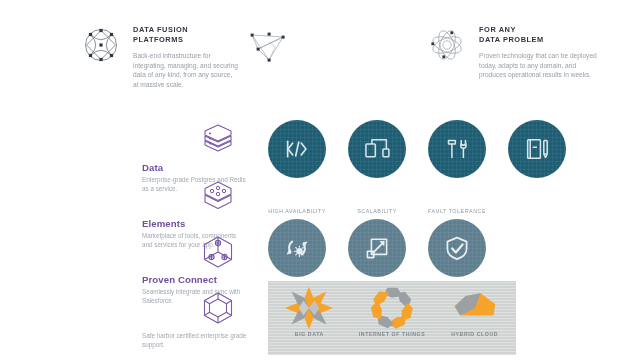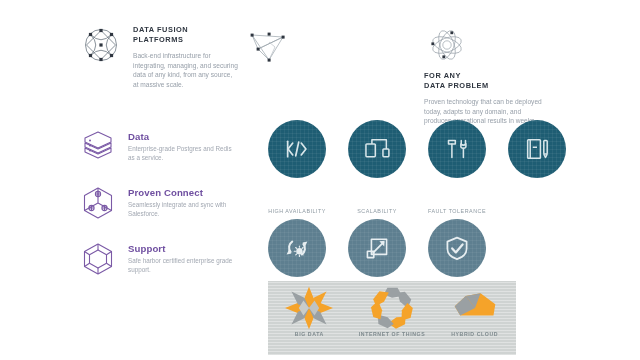--- a/index.html
+++ b/index.html
@@ -16,42 +16,42 @@
   .top-row{
     position:absolute;left:0;top:0;width:640px;height:112px;
     display:flex;
   }
   .feature{
     display:flex;align-items:flex-start;
     padding-top:22px;
   }
   .feature.f1{width:190px;padding-left:78px;}
   .feature.f2{width:195px;padding-left:6px;}
-  .feature.f3{width:255px;padding-left:14px;flex-direction:column;}
+  .feature.f3{width:255px;padding-left:14px;}
 
   .feat-icon{width:46px;height:46px;flex:0 0 46px;margin-right:9px;}
   .feat-text{padding-top:3px;}
   .feat-title{
     font-size:7.4px;font-weight:bold;letter-spacing:.55px;
     color:#2f3640;line-height:10px;text-transform:uppercase;
     white-space:pre-line;
   }
   .feat-desc{
     margin-top:6px;
     font-size:6.6px;line-height:9.6px;color:#98a0aa;
     max-width:112px;
   }
   .feature.f3 .feat-desc{max-width:118px;}
 
   
   .side-list{
     position:absolute;left:78px;top:118px;width:170px;
   }
   .side-item{
-    display:flex;align-items:center;height:56px;
+    display:flex;align-items:flex-end;height:56px;flex-direction:column;
   }
   .side-icon{width:40px;height:40px;flex:0 0 40px;margin-right:10px;margin-top:2px;}
   .side-text{padding-top:2px;}
   .side-title{
     font-size:9.6px;font-weight:bold;color:#6f4fa0;line-height:12px;
     letter-spacing:.1px;
   }
   .side-desc{
     margin-top:2px;
     font-size:6.3px;line-height:8.6px;color:#a2a8b2;max-width:106px;
@@ -198,20 +198,38 @@
           <circle cx="12" cy="18.5" r="1" fill="#7b5aa6"></circle>
           <circle cx="12" cy="23.5" r="1" fill="#7b5aa6"></circle>
         </svg>
       </div>
       <div class="side-text">
         <div class="side-title">Data</div>
         <div class="side-desc">Enterprise-grade Postgres and Redis as a service.</div>
       </div>
     </div>
 
+    <div class="side-item">
+      <div class="side-icon">
+        <svg viewBox="0 0 40 40" width="40" height="40">
+          <g fill="none" stroke="#7b5aa6" stroke-width="1.1" stroke-linejoin="round">
+            <path d="M20 6 L33 12.5 L33 18 L20 24.5 L7 18 L7 12.5 Z"></path>
+            <path d="M7 19 L20 25.5 L33 19 L33 26 L20 32.5 L7 26 Z"></path>
+          </g>
+          <circle cx="20" cy="12" r="1.7" fill="none" stroke="#7b5aa6" stroke-width="1"></circle>
+          <circle cx="14" cy="15" r="1.7" fill="none" stroke="#7b5aa6" stroke-width="1"></circle>
+          <circle cx="26" cy="15" r="1.7" fill="none" stroke="#7b5aa6" stroke-width="1"></circle>
+          <circle cx="20" cy="18" r="1.7" fill="none" stroke="#7b5aa6" stroke-width="1"></circle>
+        </svg>
+      </div>
+      <div class="side-text">
+        <div class="side-title">Elements</div>
+        <div class="side-desc">Marketplace of tools, components and services for your app.</div>
+      </div>
+    </div>
 
     <div class="side-item">
       <div class="side-icon">
         <svg viewBox="0 0 40 40" width="40" height="40">
           <g fill="none" stroke="#7b5aa6" stroke-width="1.1" stroke-linejoin="round">
             <path d="M20 5 L33.5 12.5 L33.5 27.5 L20 35 L6.5 27.5 L6.5 12.5 Z"></path>
             <path d="M20 5 L20 20 M20 20 L6.5 27.5 M20 20 L33.5 27.5"></path>
             <path d="M17 11 h6 M20 8 v6"></path>
             <path d="M11 25 h5 M13.5 22.5 v5"></path>
             <path d="M24 25 h5 M26.5 22.5 v5"></path>
@@ -231,21 +249,20 @@
       <div class="side-icon">
         <svg viewBox="0 0 40 40" width="40" height="40">
           <g fill="none" stroke="#7b5aa6" stroke-width="1.1" stroke-linejoin="round">
             <path d="M20 5 L33.5 12.5 L33.5 27.5 L20 35 L6.5 27.5 L6.5 12.5 Z"></path>
             <path d="M20 11 L28.5 15.8 L28.5 24.2 L20 29 L11.5 24.2 L11.5 15.8 Z"></path>
             <path d="M20 5 L20 11 M33.5 12.5 L28.5 15.8 M33.5 27.5 L28.5 24.2 M20 35 L20 29 M6.5 27.5 L11.5 24.2 M6.5 12.5 L11.5 15.8"></path>
           </g>
         </svg>
       </div>
       <div class="side-text">
-        <div class="side-title">Support</div>
         <div class="side-desc">Safe harbor certified enterprise grade support.</div>
       </div>
     </div>
 
   </div>
 
   <div class="circ-row1">
 
     <div class="circ-cell">
       <div class="circ teal">

